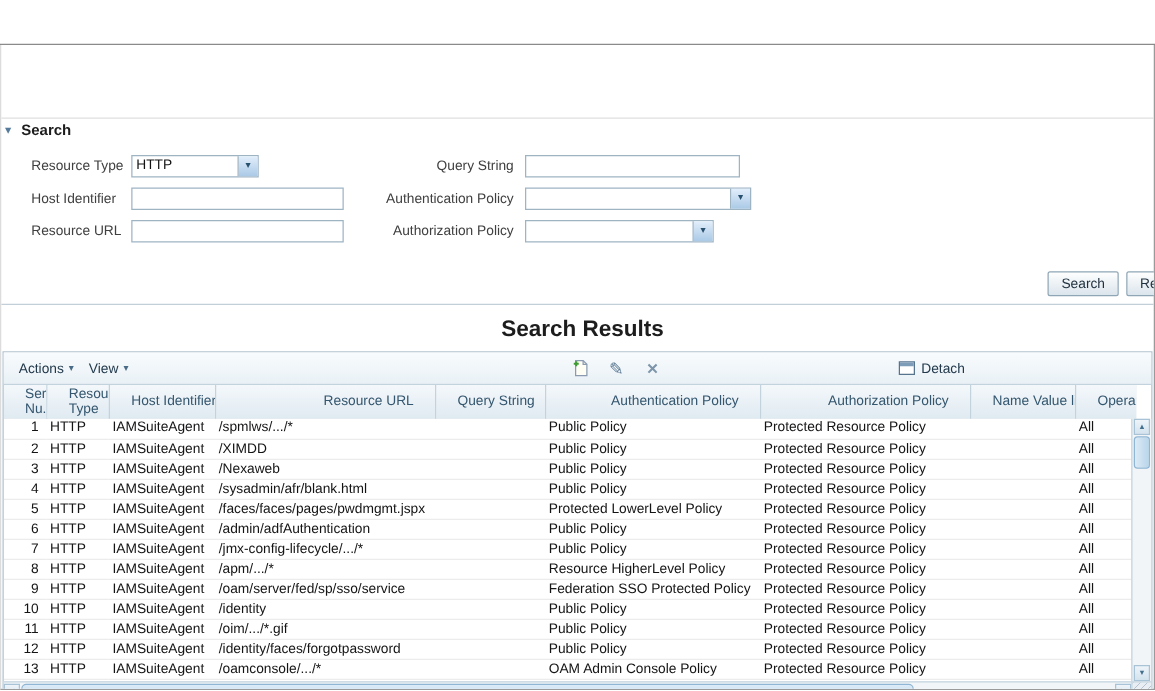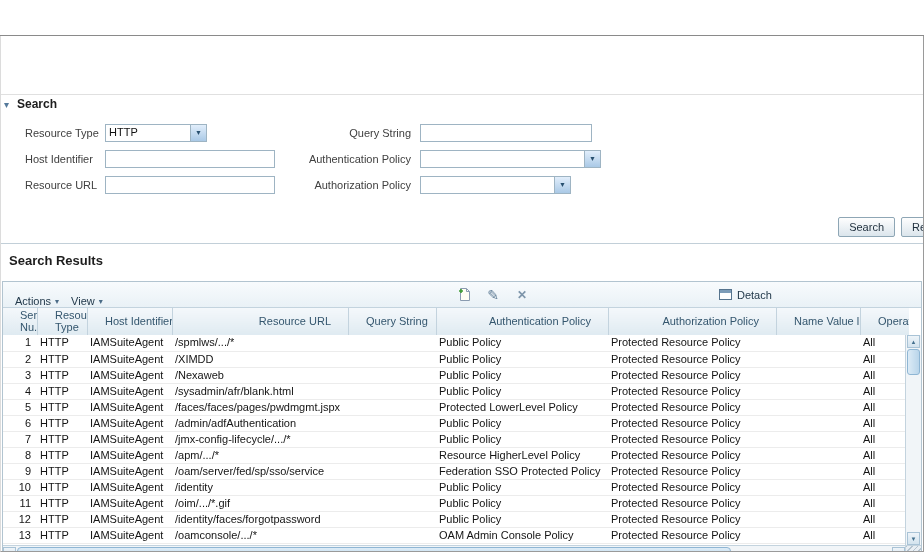--- a/index.html
+++ b/index.html
@@ -35,26 +35,26 @@
              color:#28506f; font-size:7px; display:flex; align-items:center; justify-content:center; cursor:pointer; }
   .w102{width:102px} .w170{width:170px} .w172{width:172px} .w181{width:181px} .w151{width:151px}
 
   .buttons-row { display:flex; justify-content:flex-end; margin-top:16px; }
   .btn { height:20px; padding:0 10px; background:linear-gradient(#fefefe,#dbe5ec);
          border:1px solid #8ea6b5; border-radius:2px; font:11px "Liberation Sans", sans-serif;
          color:#1f2f3d; cursor:pointer; margin-left:6px; }
   .btn.reset { width:46px; margin-right:-24px; }
 
   
-  .results-title { font-weight:bold; font-size:13px; color:#1d1d1d; margin:9px 0 0 8px; height:15px; }
+  .results-title { font-weight:bold; font-size:18px; color:#1d1d1d; margin:9px 0 0 8px; height:15px;text-align:center; }
   .table-box { position:relative; margin:13px 1px 0 1px; height:279px;
                border:1px solid #b2c4d0; background:#fff; }
 
   .toolbar { position:relative; height:26px; background:linear-gradient(#f8fbfd,#e9f1f6);
-             border-bottom:1px solid #c3d3de; display:flex; align-items:flex-end; }
+             border-bottom:1px solid #c3d3de; display:flex; align-items:center; }
   .tb-menu { display:inline-flex; align-items:center; gap:4px; margin-left:12px;
              color:#22394b; cursor:pointer; }
   .caret { font-size:8px; color:#4a6b86; }
   .tb-icons { position:absolute; left:452px; top:0; height:100%; display:flex; align-items:center; gap:11px; }
   .tb-btn { display:inline-flex; align-items:center; justify-content:center; width:18px; height:18px; cursor:pointer; }
   .glyph-edit { color:#5c7a93; font-size:14px; }
   .glyph-delete { color:#7d95aa; font-size:12px; font-weight:bold; }
   .tb-detach { position:absolute; left:676px; top:0; height:100%; display:flex; align-items:center; gap:5px;
                color:#22394b; cursor:pointer;padding-left:40px; }
   .detach-icon { display:inline-block; width:13px; height:11px; border:1px solid #56748e; background:#fff; position:relative; }

